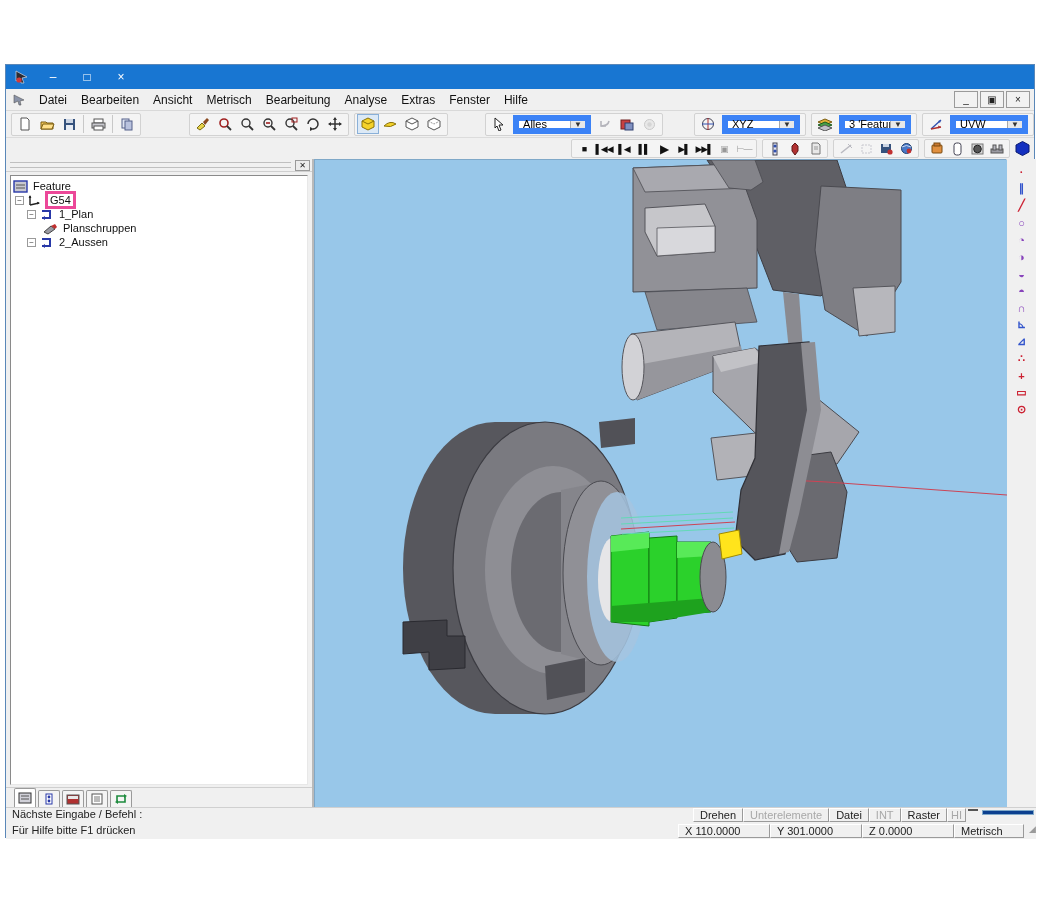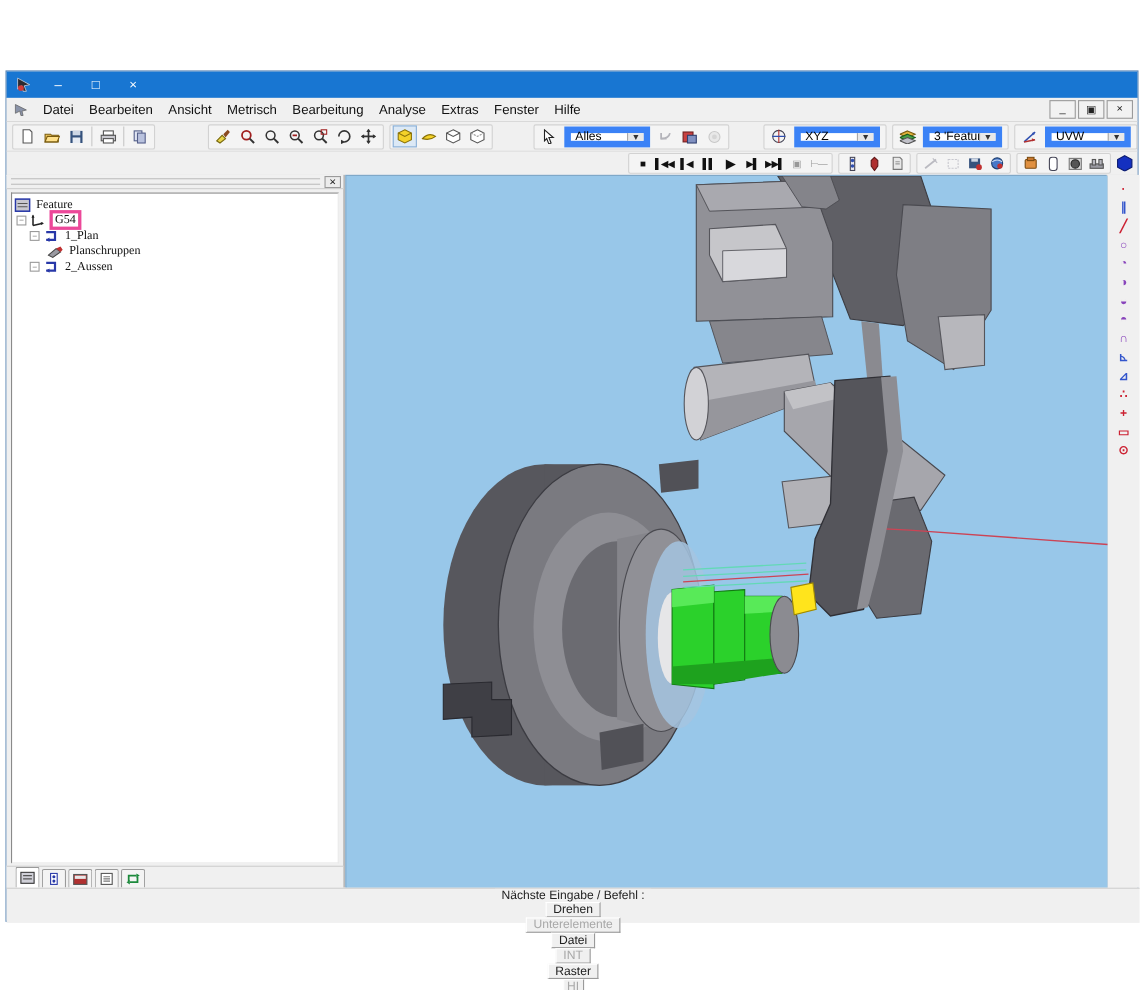--- a/index.html
+++ b/index.html
@@ -34,38 +34,38 @@
   .combo .dd { width:15px; height:100%; background:#e8e8e8; border-left:1px solid #a8a8a8; display:flex; align-items:center; justify-content:center; font-size:8px; color:#333; }
   .play-glyph { font-size:9px; letter-spacing:-1px; color:#111; }
 
   
   .main { position:absolute; left:0; top:94px; width:1030px; height:648px; display:flex; }
   .panel { width:308px; background:#f0f0f0; border-right:2px solid #b9b9b9; display:flex; flex-direction:column; }
   .panel-head { height:13px; background:#f0f0f0; border-bottom:1px solid #cfcfcf; display:flex; align-items:center; }
   .panel-grip { flex:1; height:6px; margin:0 4px; border-top:1px solid #bfbfbf; border-bottom:1px solid #bfbfbf; }
   .panel-x { width:15px; height:11px; border:1px solid #9a9a9a; background:#ececec; font-size:8px; display:flex; align-items:center; justify-content:center; margin-right:2px; color:#222; }
   .tree { flex:1; margin:3px 4px 2px 4px; background:#ffffff; border:1px solid #8a8a8a; border-right-color:#e8e8e8; border-bottom-color:#e8e8e8; font-size:11px; color:#111; padding:3px 2px; position:relative; overflow:hidden; }
-  .trow { display:flex; align-items:center; height:14px; white-space:nowrap;font-family:Liberation Serif, serif; }
+  .trow { display:flex; align-items:center; height:14px; white-space:nowrap; }
   .texp { width:9px; height:9px; border:1px solid #9a9a9a; background:#fff; font-size:8px; line-height:7px; text-align:center; color:#444; margin-right:3px; flex:0 0 auto; }
   .ticon { width:15px; height:13px; margin-right:3px; flex:0 0 auto; }
   .tlabel { padding:0 2px; }
   .tlabel.redbox { border:3px solid #ec4899; }
   .tabsrow { height:20px; display:flex; align-items:flex-end; padding-left:8px; gap:2px; border-top:1px solid #cfcfcf; background:#f0f0f0; }
   .ptab { width:22px; height:17px; border:1px solid #9a9a9a; border-bottom:none; border-radius:2px 2px 0 0; background:#f4f4f4; display:flex; align-items:center; justify-content:center; }
   .ptab.active { background:#ffffff; height:19px; }
 
   .viewport { width:692px; height:648px; position:relative; background:#98c7e9; border:1px solid #7fa8c8; }
   .viewport svg { position:absolute; left:0; top:0; }
 
   .rstrip { width:30px; background:#f0f0f0; border-left:1px solid #d0d0d0; display:flex; flex-direction:column; align-items:center; padding-top:4px; }
   .rbtn { width:22px; height:17px; display:flex; align-items:center; justify-content:center; font-size:11px; cursor:default; }
 
   
   .status { position:absolute; left:0; top:742px; width:1030px; height:32px; background:#f0f0f0; border-top:1px solid #d0d0d0; font-size:11px; color:#222; }
-  .srow { height:16px; display:flex; align-items:center;flex-direction:column; }
+  .srow { height:16px; display:flex; align-items:flex-start; }
   .scell { display:flex; align-items:center; padding:0 6px; border:1px solid; border-color:#ffffff #9a9a9a #9a9a9a #ffffff; background:#f0f0f0; white-space:nowrap; }
   .scell.flat { border:none; flex:1; }
   .scell.off { color:#a8a8a8; }
   .speedbox { width:10px; background:#111; border:1px solid #555; margin:1px 2px; }
   .speedbar { width:52px; display:flex; align-items:center; background:#cfe3f2; border:1px solid #7fa8c8; margin:2px 2px; }
   .speedbar i { display:block; height:3px; width:100%; background:#0b3f8f; }
   .coordcell { width:92px; }
   .grip { width:12px; display:flex; align-items:flex-end; justify-content:flex-end; color:#9a9a9a; font-size:9px; }
 </style>
 </head>
@@ -615,15 +615,23 @@
       <span class="scell off">Unterelemente</span>
       <span class="scell">Datei</span>
       <span class="scell off">INT</span>
       <span class="scell">Raster</span>
       <span class="scell off" style="padding:0 3px">HI</span>
       <span class="speedbox"></span>
       <span class="speedbar">
           <i></i>
         </span>
     </div>
+    <div class="srow">
+      <span class="scell flat">Für Hilfe bitte F1 drücken</span>
+      <span class="scell coordcell">X 110.0000</span>
+      <span class="scell coordcell">Y 301.0000</span>
+      <span class="scell coordcell">Z 0.0000</span>
+      <span class="scell" style="width:70px">Metrisch</span>
+      <span class="grip">◢</span>
+    </div>
   </div>
 
 </div>
 
 </body></html>

